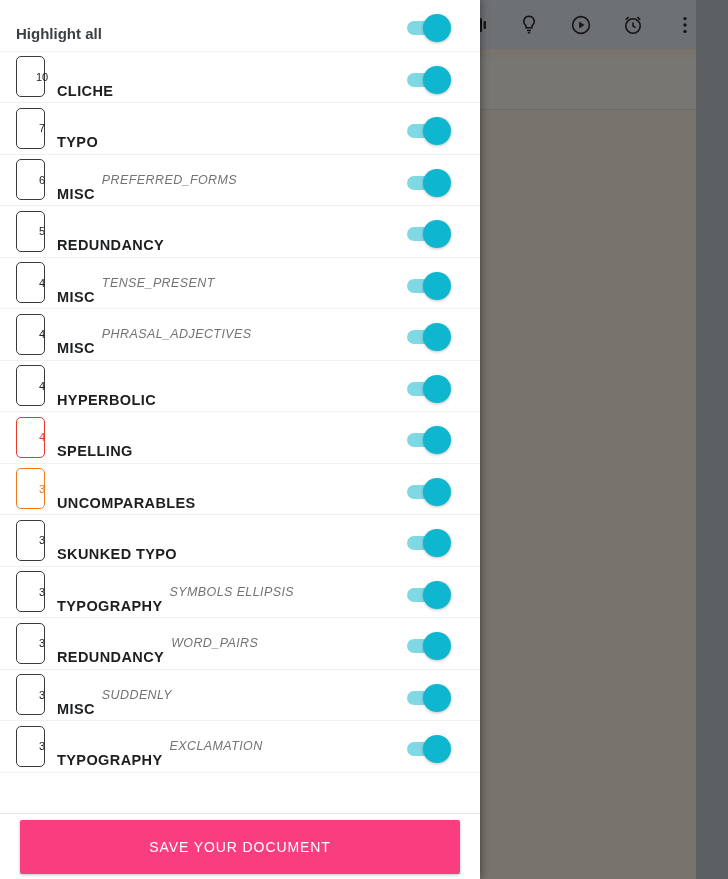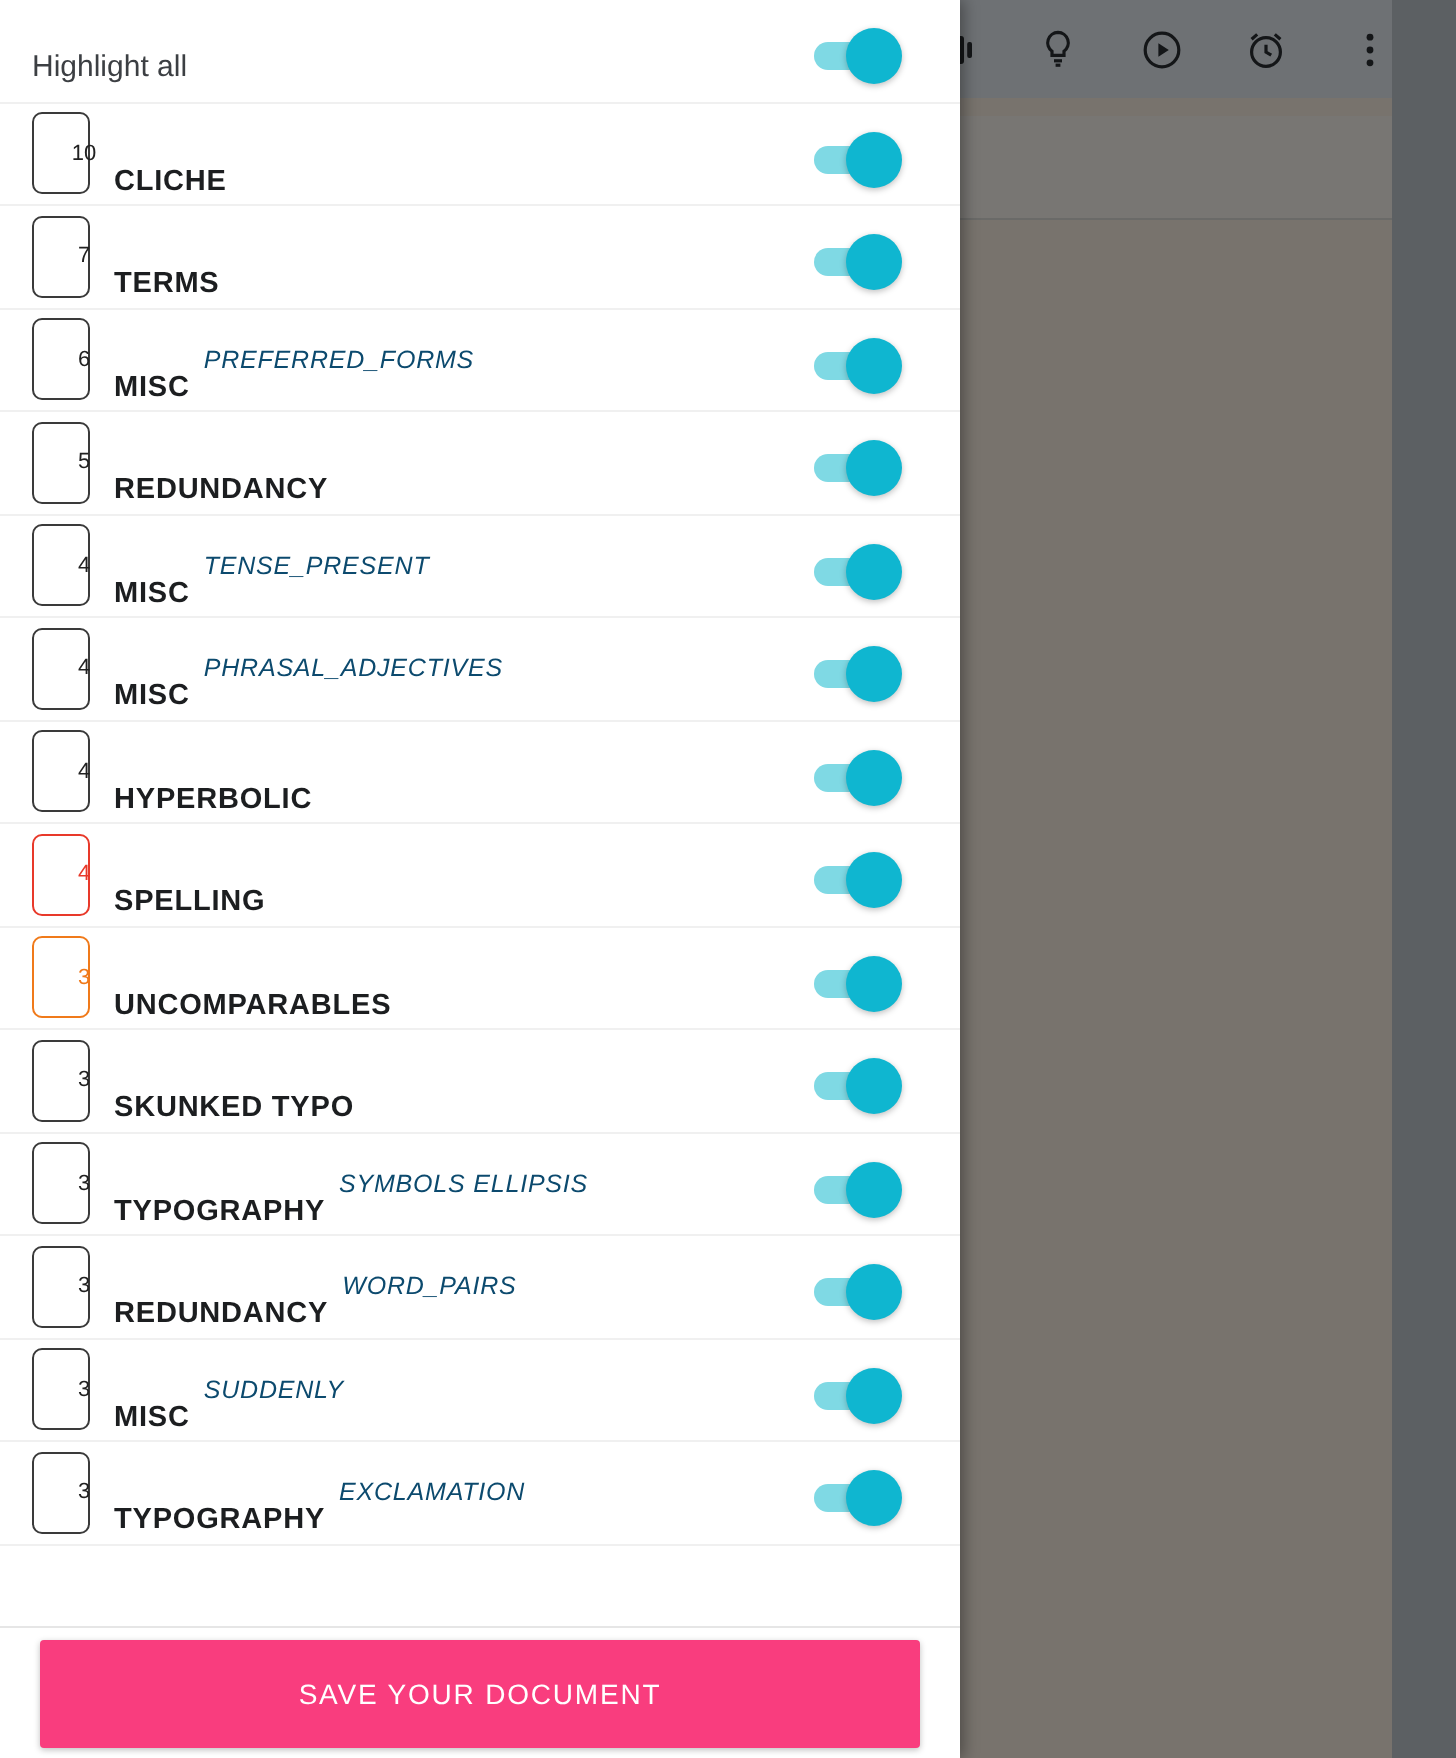--- a/index.html
+++ b/index.html
@@ -147,21 +147,21 @@
     align-items: center;
     padding: 0 0 0 16px;
     border-bottom: 1px solid #f0f0f0;
     position: relative;
   }
   .row:first-child { border-bottom: 1px solid #f0f0f0; }
 
   .row-label-plain {
     font-size: 15px;
     color: #3c3f43;
-    font-weight: 400;
+    font-weight: 700;
     margin-top: 16px;
   }
 
   .badge {
     width: 29px;
     height: 41px;
     min-width: 29px;
     border: 1px solid #3a3a3a;
     border-radius: 5px;
     display: flex;
@@ -179,21 +179,21 @@
   .rule-name {
     font-size: 14.5px;
     font-weight: bold;
     color: #1c1e20;
     letter-spacing: 0.4px;
     margin-top: 28px;
   }
   .rule-sub {
     font-size: 12.5px;
     font-style: italic;
-    color: #0c4a6e;
+    color: #737373;
     letter-spacing: 0.4px;
     margin-left: 7px;
   }
 
   .toggle {
     position: absolute;
     right: 29px;
     top: 50%;
     transform: translateY(-50%);
     width: 44px;
@@ -329,21 +329,21 @@
     <div class="row">
           <span class="badge">10</span>
           <span class="rule-name">CLICHE</span>
           <span class="toggle">
             <span class="track"></span>
             <span class="knob"></span>
           </span>
         </div>
         <div class="row">
           <span class="badge">7</span>
-          <span class="rule-name">TERMS</span>
+          <span class="rule-name">TYPO</span>
           <span class="toggle">
             <span class="track"></span>
             <span class="knob"></span>
           </span>
         </div>
         <div class="row">
           <span class="badge">6</span>
           <span class="rule-name">MISC</span>
           <span class="rule-sub">PREFERRED_FORMS</span>
           <span class="toggle">

